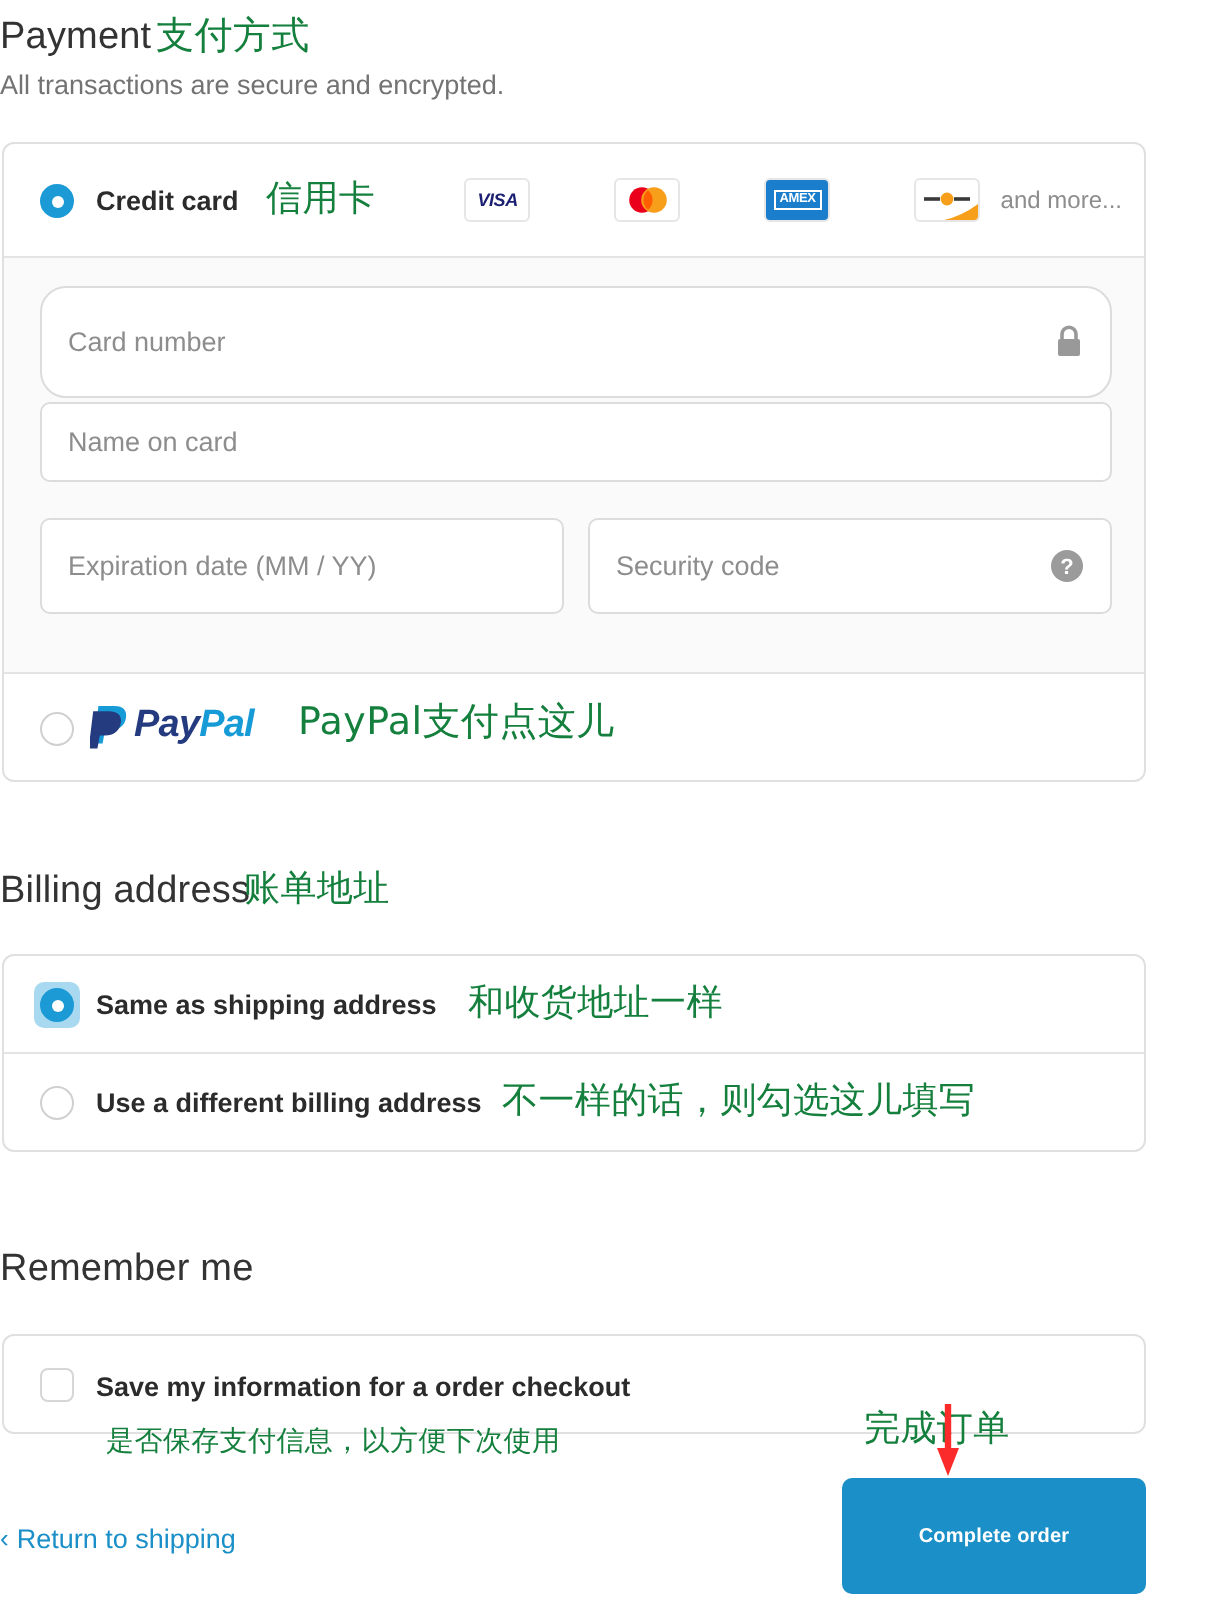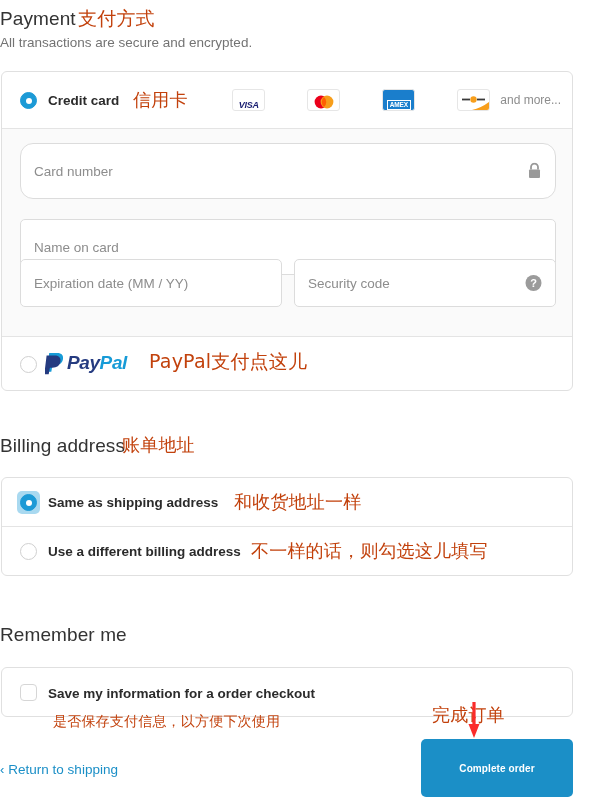--- a/index.html
+++ b/index.html
@@ -24,21 +24,21 @@
   .subtitle {
     position: absolute;
     color: #737373;
     font-size: 13.5px;
     white-space: nowrap;
   }
 
   
   .anno {
     position: absolute;
-    color: #c2410c;
+    color: #15803d;
     font-family: "DejaVu Sans", sans-serif;
     font-size: 17px;
     white-space: nowrap;
     line-height: 1.15;
     letter-spacing: 0.2px;
   }
 
   
   .panel {
     position: absolute;
@@ -121,21 +121,21 @@
     display: flex;
     align-items: center;
     gap: 6px;
   }
   .brand {
     width: 33px; height: 22px;
     border: 1px solid #e6e6e6;
     border-radius: 3px;
     background: #ffffff;
     display: flex;
-    align-items: flex-end;
+    align-items: center;
     justify-content: center;
     overflow: hidden;
     position: relative;
     flex: none;
     margin-left: 36px;
   }
   .brand-visa {
     font-size: 9px;
     font-weight: 700;
     font-style: italic;
@@ -253,21 +253,21 @@
       <div class="field" style="left:18px; top:14px; width:536px; height:56px;border-radius:13px;">
         <span class="field-label">Card number</span>
         <span style="position:absolute; right:13px; top:50%; transform:translateY(-50%); display:flex;">
           <svg width="15" height="17" viewBox="0 0 15 17" aria-hidden="true">
             <path d="M4 7 V4.6 a3.5 3.5 0 0 1 7 0 V7" fill="none" stroke="#999" stroke-width="1.8"></path>
             <rect x="2" y="7" width="11" height="8.5" rx="1" fill="#999"></rect>
           </svg>
         </span>
       </div>
 
-      <div class="field" style="left:18px; top:72px; width:536px; height:56px;margin-top:18px;">
+      <div class="field" style="left:18px; top:72px; width:536px; height:40px;">
         <span class="field-label">Name on card</span>
       </div>
 
       <div class="field" style="left:18px; top:130px; width:262px; height:48px;">
         <span class="field-label">Expiration date (MM / YY)</span>
       </div>
 
       <div class="field" style="left:292px; top:130px; width:262px; height:48px;">
         <span class="field-label">Security code</span>
         <span style="position:absolute; right:13px; top:50%; transform:translateY(-50%); display:flex;">

